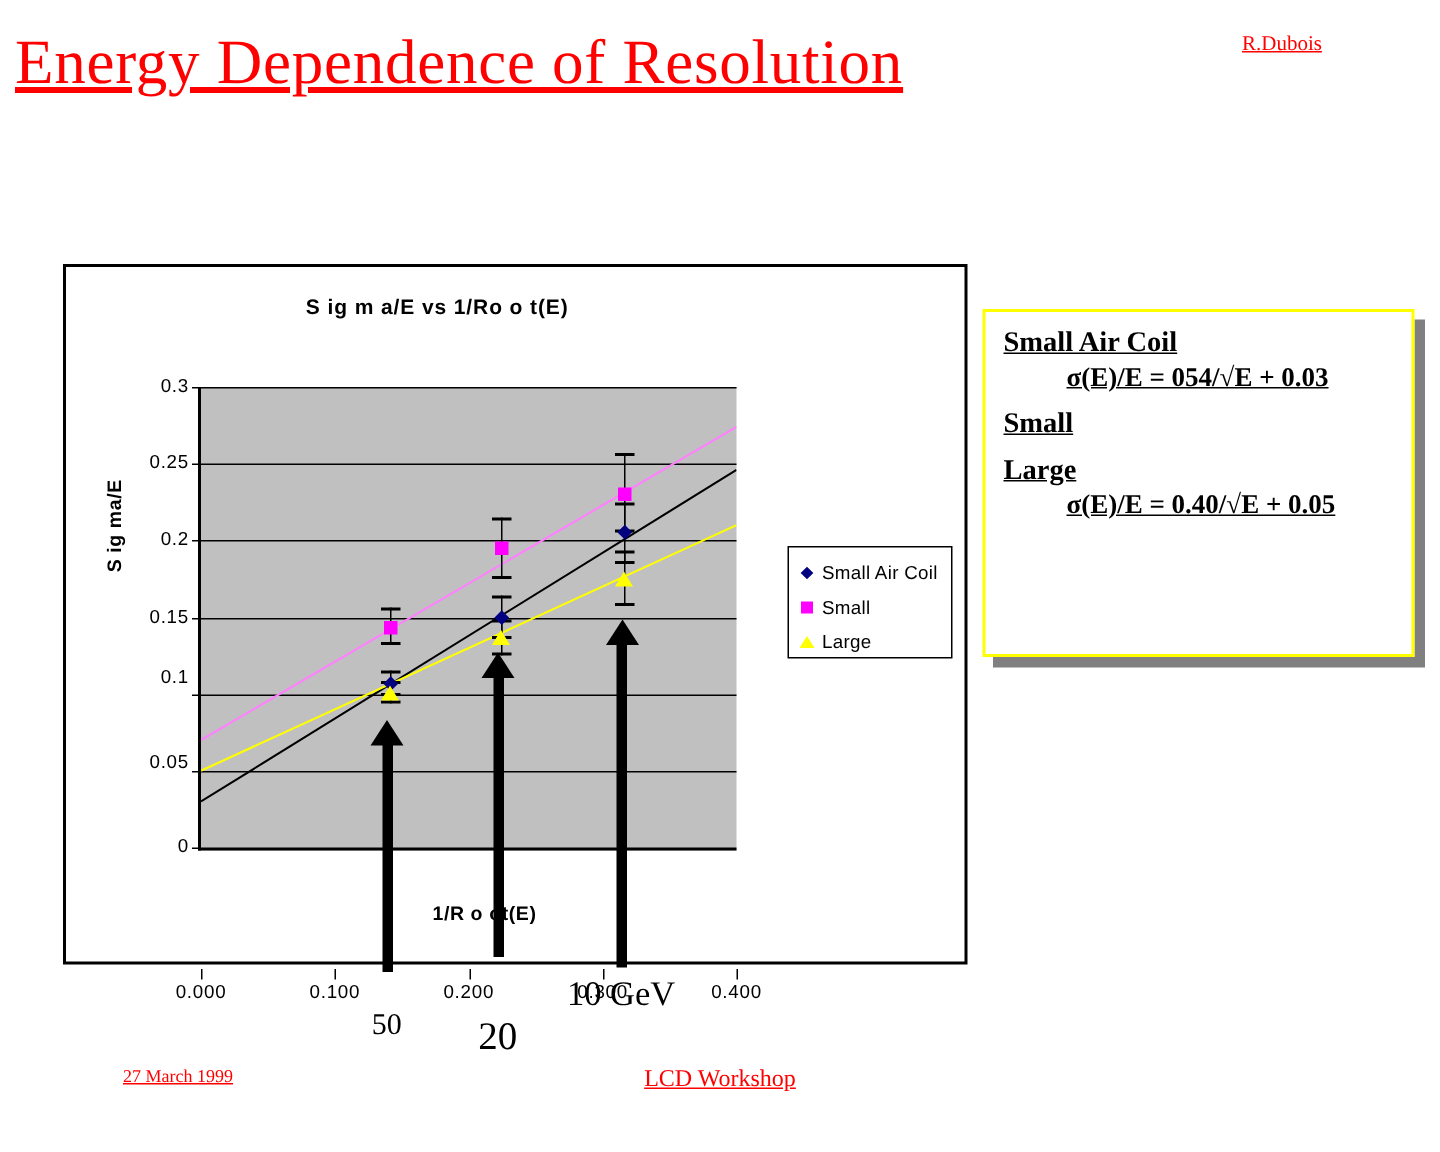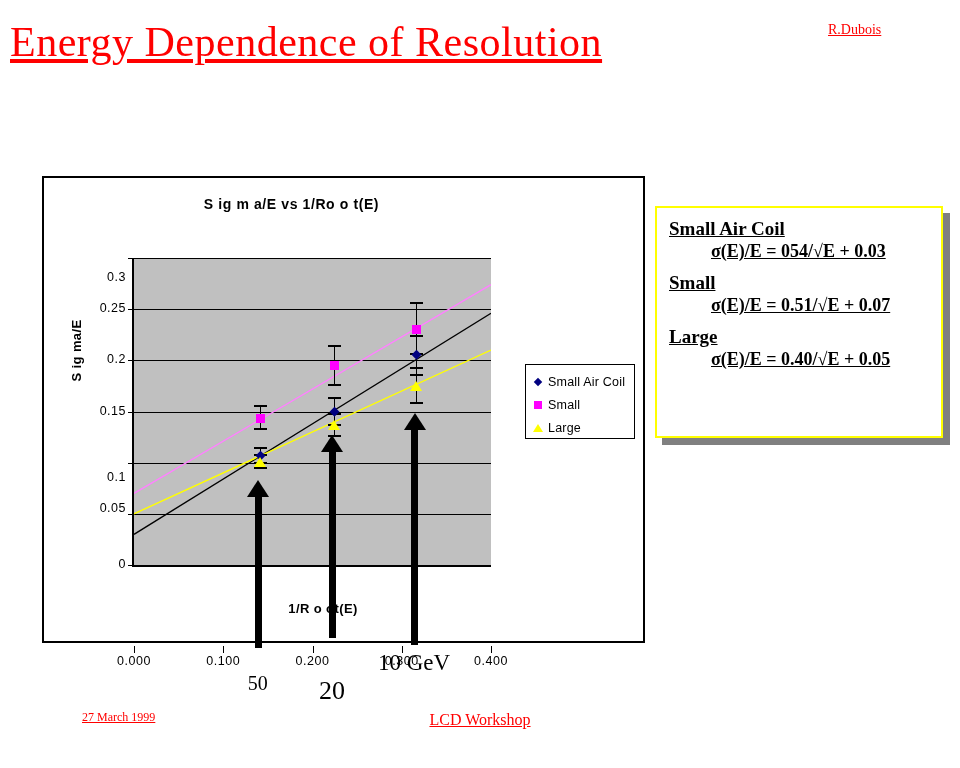--- a/index.html
+++ b/index.html
@@ -141,33 +141,33 @@
   <div id="x-axis-title">1/R o ot(E)</div>
 
   <div id="plot-area">
 
   <div class="ytick-label" style="top: 299px; left: -54px;">0</div>
       <div style="position: absolute; left: -6px; width: 6px; height: 1px; background: rgb(0, 0, 0); top: 307px;"></div>
       <div class="gridline" style="top: 255.833px;"></div>
       <div class="ytick-label" style="top: 243px; left: -54px;">0.05</div>
       <div style="position: absolute; left: -6px; width: 6px; height: 1px; background: rgb(0, 0, 0); top: 255.833px;"></div>
       <div class="gridline" style="top: 204.667px;"></div>
-      <div class="ytick-label" style="top: 212px; left: -54px;">0.1</div>
+      <div class="ytick-label" style="top: 186px; left: -54px;">0.1</div>
       <div style="position: absolute; left: -6px; width: 6px; height: 1px; background: rgb(0, 0, 0); top: 204.667px;"></div>
       <div class="gridline" style="top: 153.5px;"></div>
       <div class="ytick-label" style="top: 145.5px; left: -54px;">0.15</div>
       <div style="position: absolute; left: -6px; width: 6px; height: 1px; background: rgb(0, 0, 0); top: 153.5px;"></div>
       <div class="gridline" style="top: 102.333px;"></div>
       <div class="ytick-label" style="top: 94.3333px; left: -54px;">0.2</div>
       <div style="position: absolute; left: -6px; width: 6px; height: 1px; background: rgb(0, 0, 0); top: 102.333px;"></div>
       <div class="gridline" style="top: 51.1667px;"></div>
       <div class="ytick-label" style="top: 43.1667px; left: -54px;">0.25</div>
       <div style="position: absolute; left: -6px; width: 6px; height: 1px; background: rgb(0, 0, 0); top: 51.1667px;"></div>
       <div class="gridline" style="top: 0px;"></div>
-      <div class="ytick-label" style="top: -8px; left: -54px; margin-top: 20px;">0.3</div>
+      <div class="ytick-label" style="top: -8px; left: -54px;">0.3</div>
       <div style="position: absolute; left: -6px; width: 6px; height: 1px; background: rgb(0, 0, 0); top: 0px;"></div>
       <div class="xtick-mark" style="left: 0px;"></div>
       <div class="xtick-label" style="left: -32px;">0.000</div>
       <div class="xtick-mark" style="left: 89.25px;"></div>
       <div class="xtick-label" style="left: 57.25px;">0.100</div>
       <div class="xtick-mark" style="left: 178.5px;"></div>
       <div class="xtick-label" style="left: 146.5px;">0.200</div>
       <div class="xtick-mark" style="left: 267.75px;"></div>
       <div class="xtick-label" style="left: 235.75px;">0.300</div>
       <div class="xtick-mark" style="left: 357px;"></div>
@@ -256,21 +256,20 @@
   </div>
 
 <div class="abs" id="formula-shadow"></div>
 <div class="abs" id="formula-box">
   <div class="formula-group">
     <div class="formula-name">Small Air Coil</div>
     <div class="formula-eq">σ(E)/E =  054/√E +  0.03</div>
   </div>
   <div class="formula-group">
     <div class="formula-name">Small</div>
-    <div class="formula-eq">σ(E)/E =  0.51/√E +  0.07</div>
   </div>
   <div class="formula-group">
     <div class="formula-name">Large</div>
     <div class="formula-eq">σ(E)/E =  0.40/√E +  0.05</div>
   </div>
 </div>
 
 <div class="abs" id="footer-date">27 March 1999</div>
 <div class="abs" id="footer-venue">
   <div>LCD Workshop</div>

